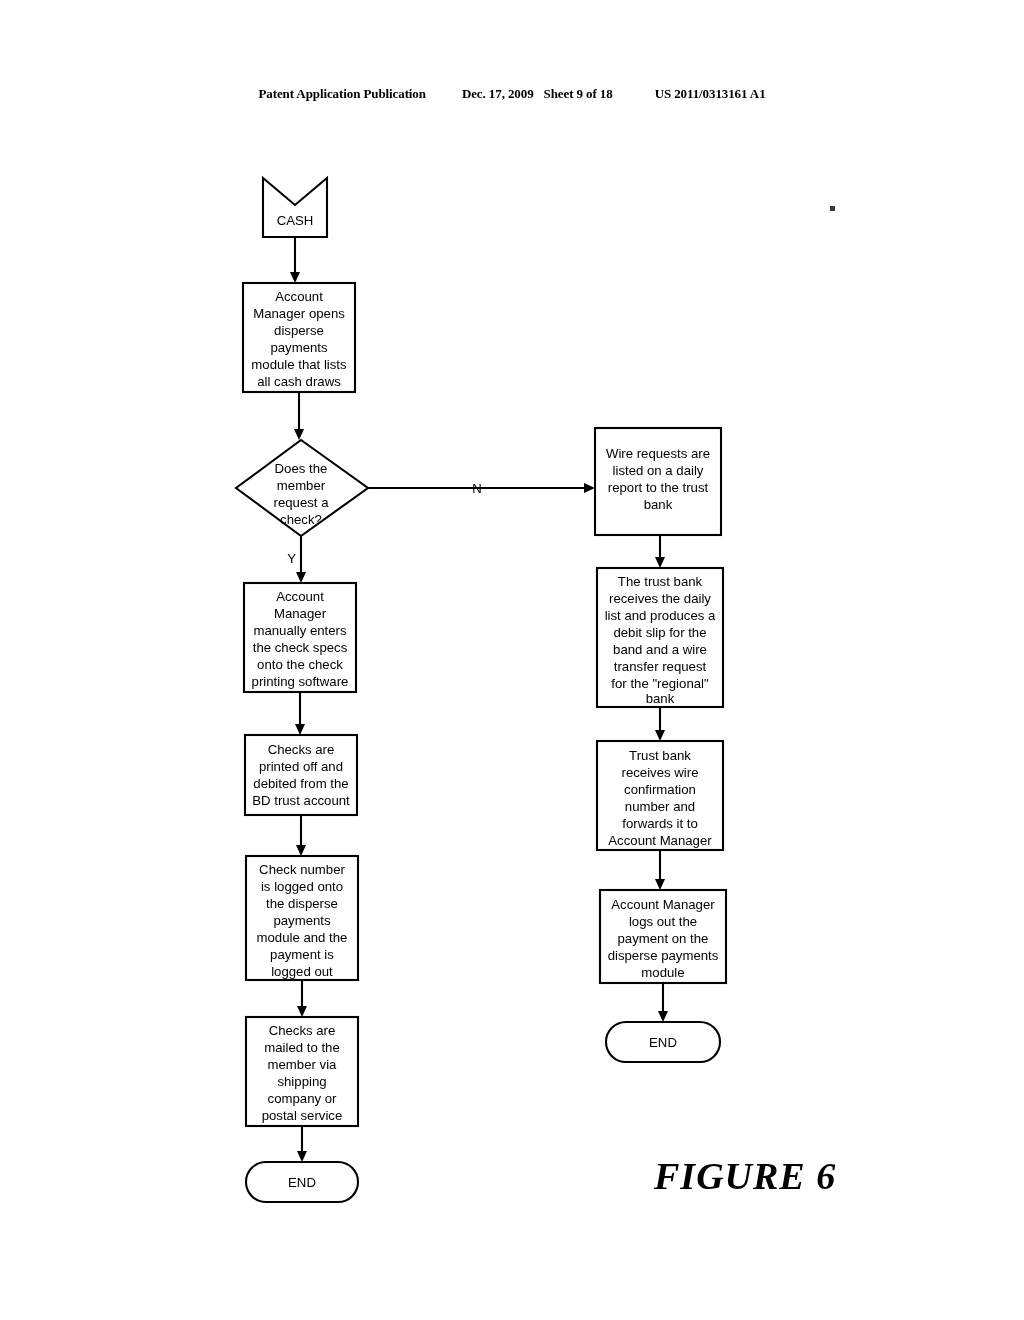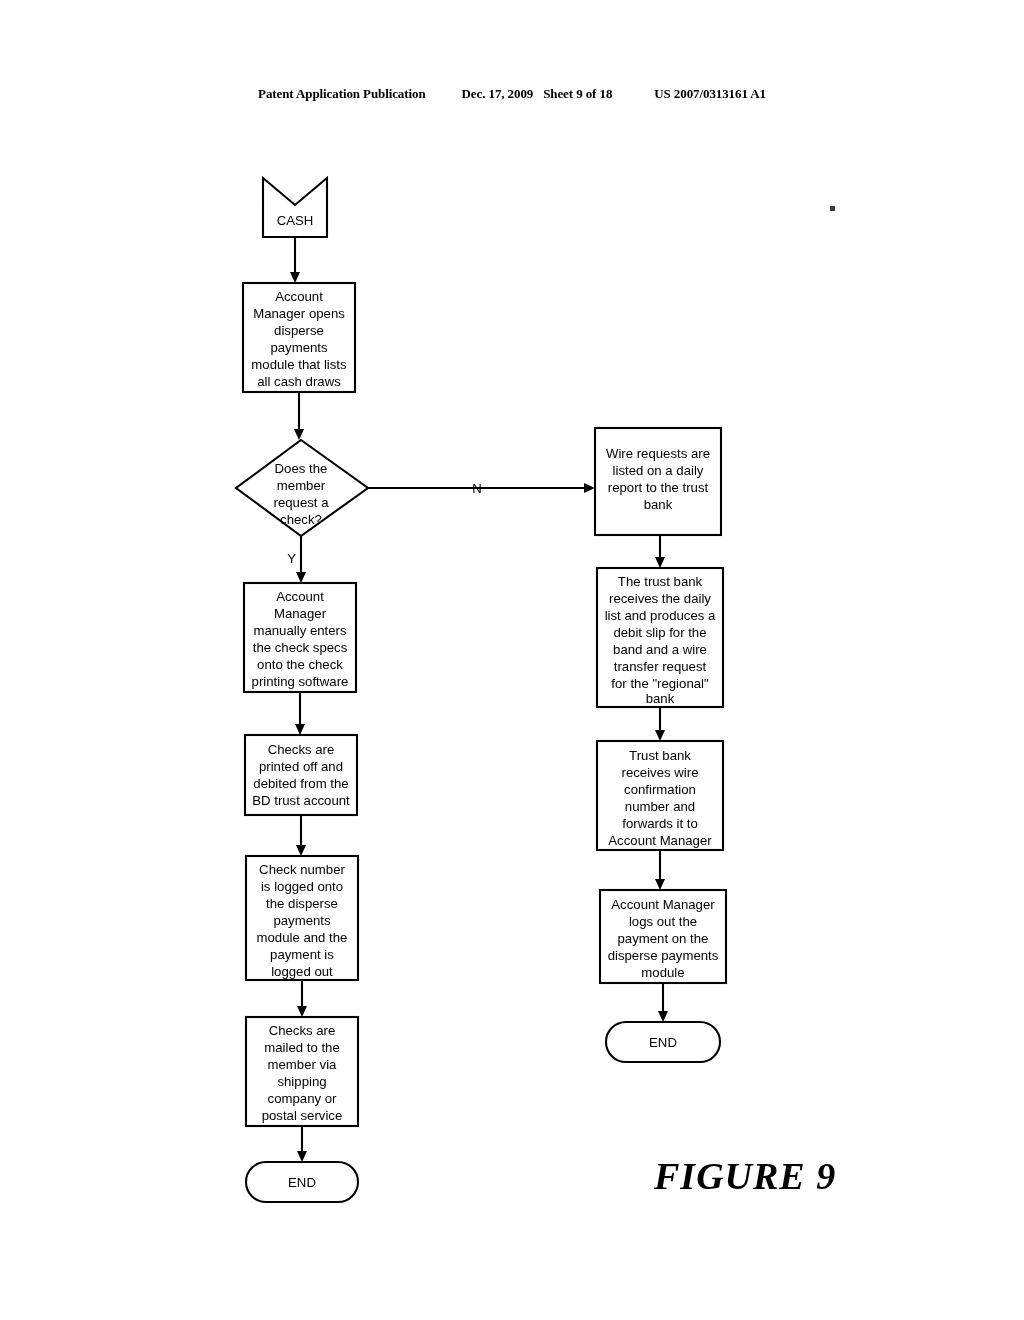--- a/index.html
+++ b/index.html
@@ -80,21 +80,21 @@
     fill: #3b3b3b;
   }
 </style>
 </head>
 <body>
 
 <div class="page-header">
   <span class="hdr-pub">Patent Application Publication</span>
   <span class="hdr-date">Dec. 17, 2009</span>
   <span class="hdr-sheet">Sheet 9 of 18</span>
-  <span class="hdr-patno">US 2007/0313161 A1</span>
+  <span class="hdr-patno">US 2011/0313161 A1</span>
 </div>
 
 <svg id="flow-canvas" viewBox="0 0 1024 1320">
 
   <rect class="speck" x="830" y="206" width="5" height="5"></rect>
 
   <g>
     <polygon class="node-shape" points="263,178 295,205 327,178 327,237 263,237"></polygon>
     <text x="295" y="225" text-anchor="middle">CASH</text>
   </g>
@@ -228,13 +228,13 @@
   <path class="connector" d="M663,983 L663,1014"></path>
   <polygon points="663,1022 658,1011 668,1011"></polygon>
 
   <g>
     <rect class="node-shape" x="606" y="1022" width="114" height="40" rx="20" ry="20"></rect>
     <text x="663" y="1047" text-anchor="middle">END</text>
   </g>
 
 </svg>
 
-<div class="figure-caption">FIGURE 9</div>
+<div class="figure-caption">FIGURE 6</div>
 
 </body></html>

